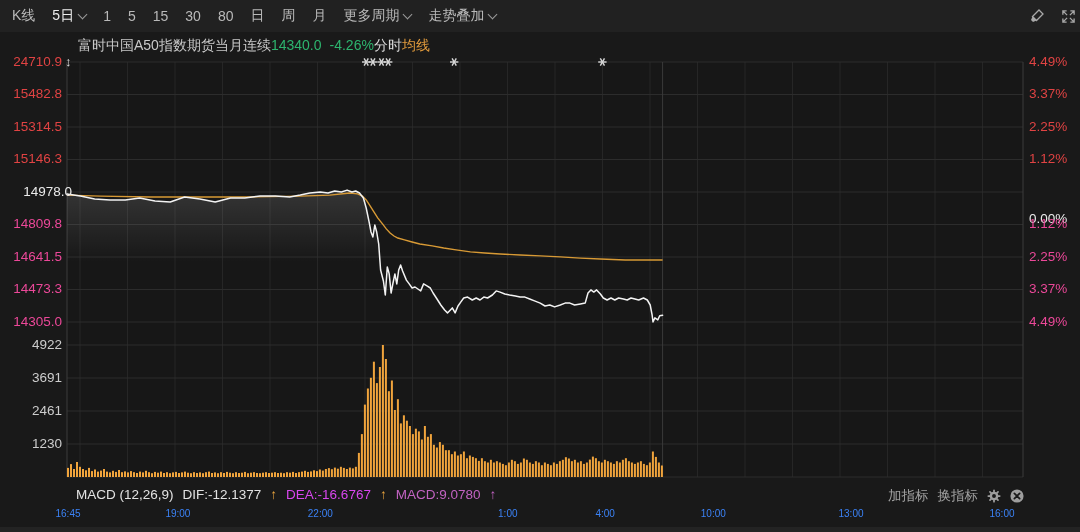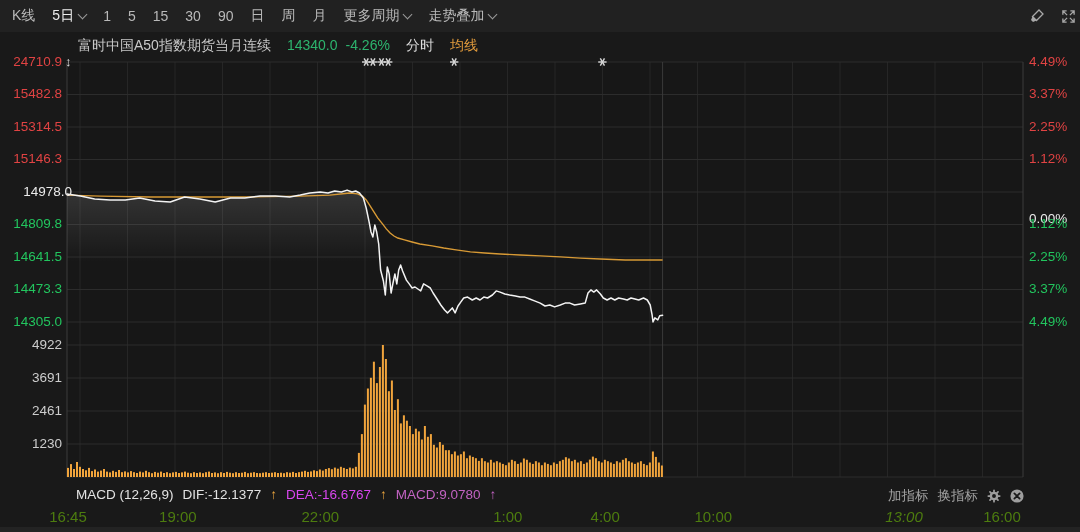--- a/index.html
+++ b/index.html
@@ -9,33 +9,33 @@
   .toolbar{position:absolute;top:0;left:0;width:1080px;height:32px;background:#212121;
            display:flex;align-items:center;padding-left:12px;box-sizing:border-box;z-index:5;}
   .tb-items{display:flex;align-items:center;gap:17px;font-size:14px;color:#b9b9b9;}
   .tb-item{display:flex;align-items:center;gap:5px;cursor:pointer;white-space:nowrap;}
   .tb-item.active{color:#ececec;}
   .chev{width:6px;height:6px;border-right:1.4px solid #9a9a9a;border-bottom:1.4px solid #9a9a9a;
         transform:rotate(45deg);margin-top:-3px;}
   .tb-icons{margin-left:auto;display:flex;gap:16px;align-items:center;padding-right:4px;}
   .tb-icons span{display:inline-flex;cursor:pointer;}
   
-  .title-row{position:absolute;top:37px;left:78px;display:flex;gap:16px;font-size:14px;
+  .title-row{position:absolute;top:37px;left:78px;display:flex;gap:0;font-size:14px;
              color:#c9c9c9;align-items:baseline;z-index:4;white-space:nowrap;}
   .t-quote{color:#2db46e;display:flex;gap:8px;}
   .t-mode{color:#dcdcdc;cursor:pointer;}
   .t-ma{color:#e09a3c;cursor:pointer;}
   
   #plot{position:absolute;left:0;top:0;z-index:1;}
   #overlay{position:absolute;left:0;top:0;width:1080px;height:532px;z-index:2;pointer-events:none;}
   .ax{position:absolute;font-size:13.5px;line-height:15px;}
   .ax.l{left:0;width:62px;text-align:right;}
   .ax.r{left:1029px;text-align:left;}
-  .red{color:#e04343;}.green{color:#22c55e;}.white{color:#eaeaea;}.gray{color:#cdcdcd;}
-  .tlab{position:absolute;top:508px;font-size:15px;color:#4d7c0f;transform:translateX(-50%);}
+  .red{color:#e04343;}.green{color:#ec4899;}.white{color:#eaeaea;}.gray{color:#cdcdcd;}
+  .tlab{position:absolute;top:508px;font-size:10px;color:#3b82f6;transform:translateX(-50%);}
   .axis-arrow{position:absolute;left:65px;top:54px;color:#dedede;font-size:13px;z-index:3;}
   
   .macd-row{position:absolute;top:487px;left:76px;display:flex;gap:9px;font-size:13.5px;
             color:#e2e2e2;z-index:4;align-items:baseline;white-space:nowrap;}
   .dea{color:#d946ef;}
   .macd-v{color:#c263c2;}
   .arrow-o{color:#e8a33d;}
   .arrow-m{color:#c263c2;}
   .ind-controls{position:absolute;top:487px;right:56px;display:flex;gap:9px;align-items:center;
                 color:#a2a2a2;font-size:13.5px;z-index:4;}
@@ -63,21 +63,21 @@
         <span class="tb-item">
           <span>5</span>
         </span>
         <span class="tb-item">
           <span>15</span>
         </span>
         <span class="tb-item">
           <span>30</span>
         </span>
         <span class="tb-item">
-          <span>90</span>
+          <span>80</span>
         </span>
         <span class="tb-item">
           <span>日</span>
         </span>
         <span class="tb-item">
           <span>周</span>
         </span>
         <span class="tb-item">
           <span>月</span>
         </span>
@@ -420,21 +420,21 @@
       <div class="ax l gray" style="top: 337px;">4922</div>
       <div class="ax l gray" style="top: 370.013px;">3691</div>
       <div class="ax l gray" style="top: 403px; text-align: right;">2461</div>
       <div class="ax l gray" style="top: 436.013px;">1230</div>
       <div class="tlab" style="top: 508px; left: 68px;">16:45</div>
       <div class="tlab" style="top: 508px; left: 177.9px;">19:00</div>
       <div class="tlab" style="top: 508px; left: 320.3px;">22:00</div>
       <div class="tlab" style="top: 508px; left: 461.8px; margin-left: 46px;">1:00</div>
       <div class="tlab" style="top: 508px; left: 605.2px;">4:00</div>
       <div class="tlab" style="top: 508px; left: 713.3px;">10:00</div>
-      <div class="tlab" style="top: 508px; left: 904px; font-style: italic;">13:00</div>
+      <div class="tlab" style="top: 508px; left: 851px;">13:00</div>
       <div class="tlab" style="top: 508px; left: 1002px;">16:00</div>
     </div>
   <span class="axis-arrow">↕</span>
 
   <div class="macd-row">
     <span>MACD (12,26,9)</span>
     <span><span>DIF:</span><span>-12.1377</span></span>
     <span class="arrow-o">↑</span>
     <span class="dea"><span>DEA:</span><span>-16.6767</span></span>
     <span class="arrow-o">↑</span>

